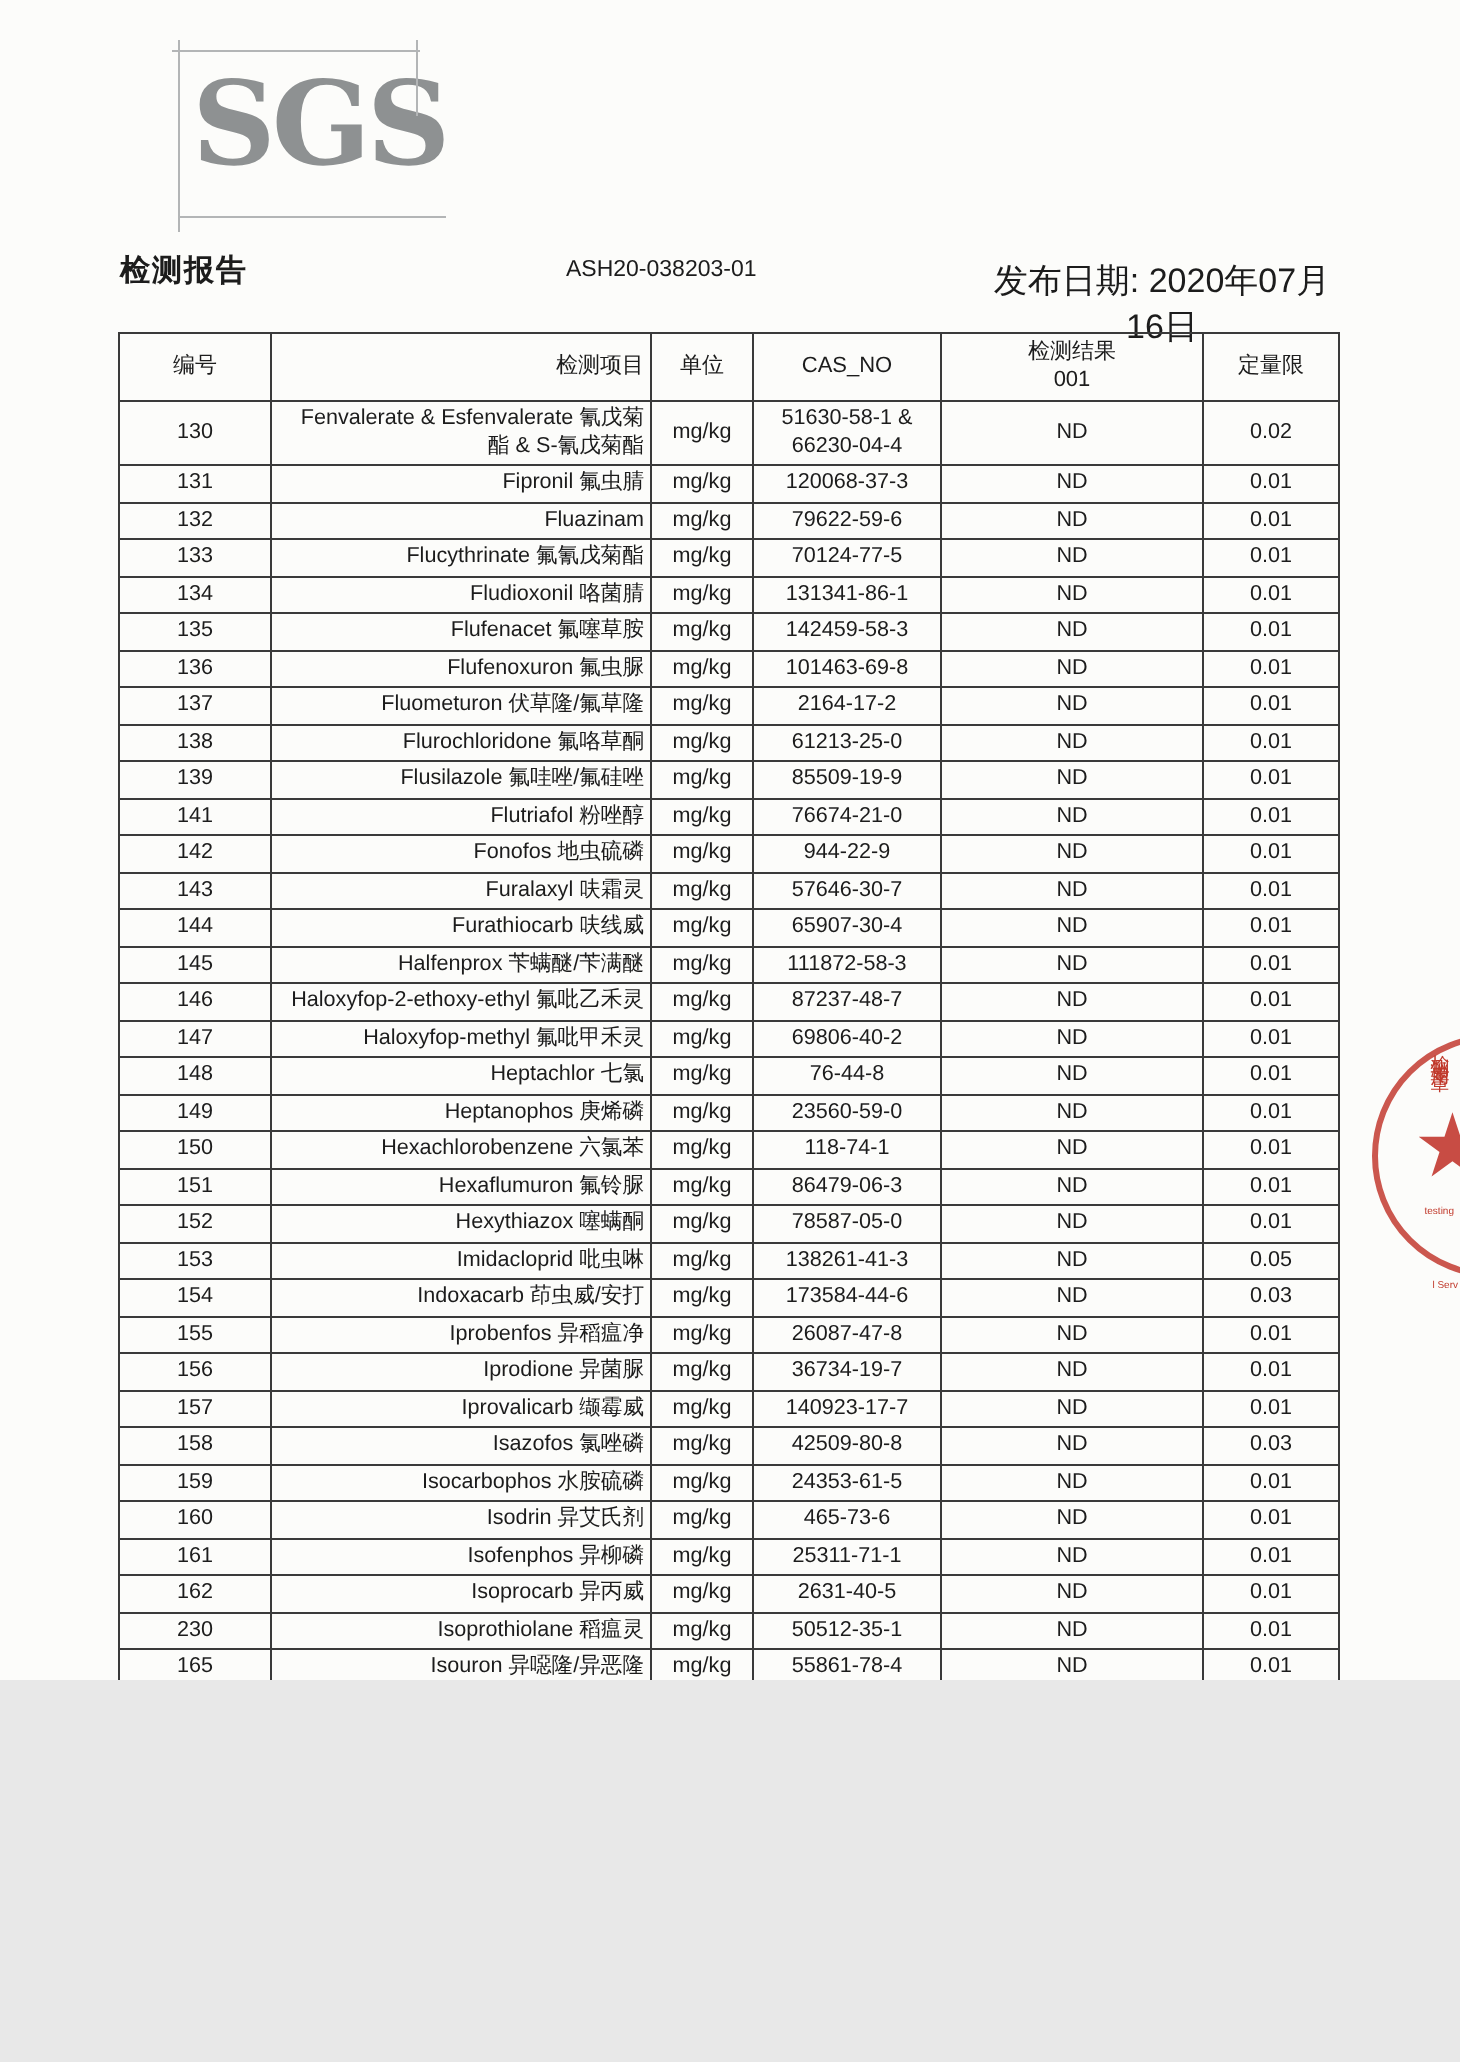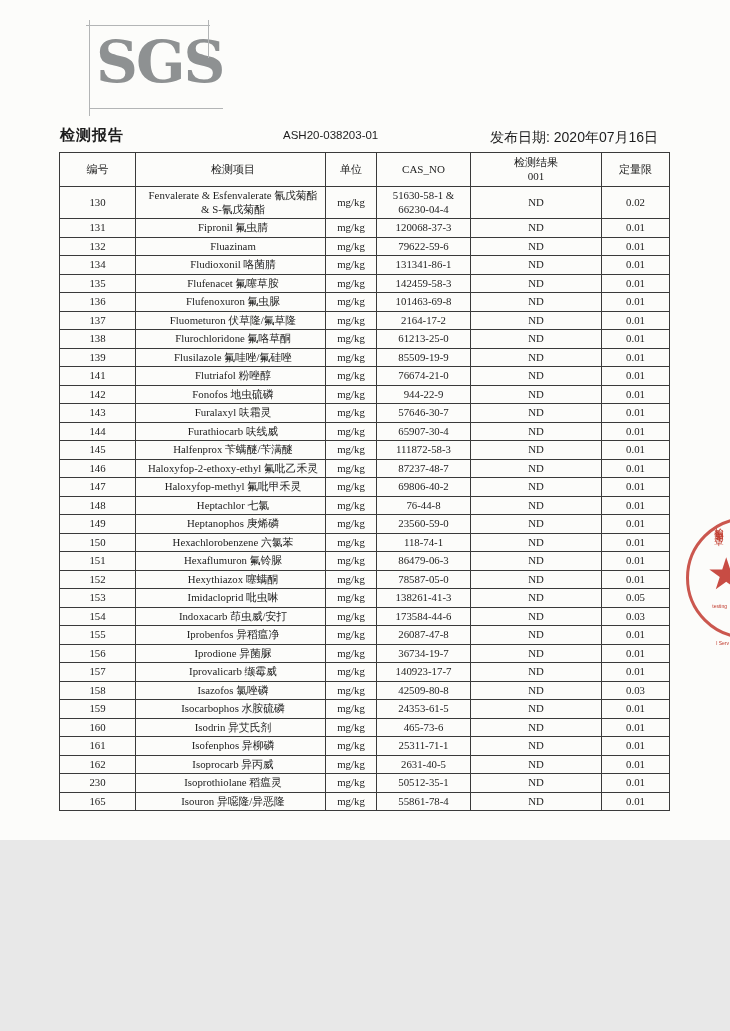--- a/index.html
+++ b/index.html
@@ -24,37 +24,37 @@
   .crop { position: absolute; background: #b3b5b6; }
   .crop-h-top    { left: 0;    top: 9px;  width: 124px; height: 1px; }
   .crop-v-left   { left: 3px;  top: 4px;  width: 1px;   height: 96px; }
   .crop-h-bottom { left: 3px;  top: 92px; width: 134px; height: 1px; }
   .crop-v-right  { left: 122px;top: 4px;  width: 1px;   height: 38px; }
 
   
   .report-header { position: absolute; left: 60px; top: 126px; width: 612px; height: 24px; text-align: center; }
   .rh-title { position: absolute; left: 0; top: 0; font-size: 15px; font-weight: 700; letter-spacing: 1px; }
   .rh-no    { position: absolute; left: 223px; top: 3px; font-size: 11.5px; }
-  .rh-date  { position: absolute; left: 430px; top: 3px; font-size: 14px; }
+  .rh-date  { position: absolute; left: 430px; top: 3px; font-size: 17px; }
 
   
   .results {
-    position: absolute; left: 59px; top: 152px; width: 611px;
-    border-collapse: collapse; table-layout: fixed; font-family: Liberation Serif, serif;
+    position: absolute; left: 59px; top: 166px; width: 611px;
+    border-collapse: collapse; table-layout: fixed;
   }
   .results th, .results td {
     border: 1px solid #3a3a3a;
     font-size: 10.8px; line-height: 13.5px;
     padding: 2px 3px;
     text-align: center; vertical-align: middle;
     font-weight: 400;
     word-wrap: break-word;
   }
   .results thead th { font-size: 11px; padding: 3px 3px; }
-  .results .td-item { text-align: center; padding-left: 8px; margin-top: 16px; }
+  .results .td-item { text-align: right; padding-left: 8px; margin-top: 16px; }
 
   
   .company-line { position: absolute; left: 0; top: 851px; width: 730px; text-align: center; font-size: 12.5px; }
   .page-line    { position: absolute; left: 0; top: 871px; width: 730px; text-align: center; font-size: 11px; }
 
   
   .disclaimer-block { position: absolute; left: 190px; top: 892px; width: 502px; }
   .disclaimer { font-size: 6.4px; line-height: 1.24; text-align: justify; color: #2d2d2d; }
   .attention  { font-size: 6.4px; line-height: 1.24; text-align: left; color: #cf4a1f; margin-top: 2px; }
 
@@ -161,20 +161,28 @@
         </tr>
         <tr>
           <td class="td-no">132</td>
           <td class="td-item">Fluazinam</td>
           <td class="td-unit">mg/kg</td>
           <td class="td-cas">79622-59-6</td>
           <td class="td-result">ND</td>
           <td class="td-loq">0.01</td>
         </tr>
         <tr>
+          <td class="td-no">133</td>
+          <td class="td-item">Flucythrinate 氟氰戊菊酯</td>
+          <td class="td-unit">mg/kg</td>
+          <td class="td-cas">70124-77-5</td>
+          <td class="td-result">ND</td>
+          <td class="td-loq">0.01</td>
+        </tr>
+        <tr>
           <td class="td-no">134</td>
           <td class="td-item">Fludioxonil 咯菌腈</td>
           <td class="td-unit">mg/kg</td>
           <td class="td-cas">131341-86-1</td>
           <td class="td-result">ND</td>
           <td class="td-loq">0.01</td>
         </tr>
         <tr>
           <td class="td-no">135</td>
           <td class="td-item">Flufenacet 氟噻草胺</td>

